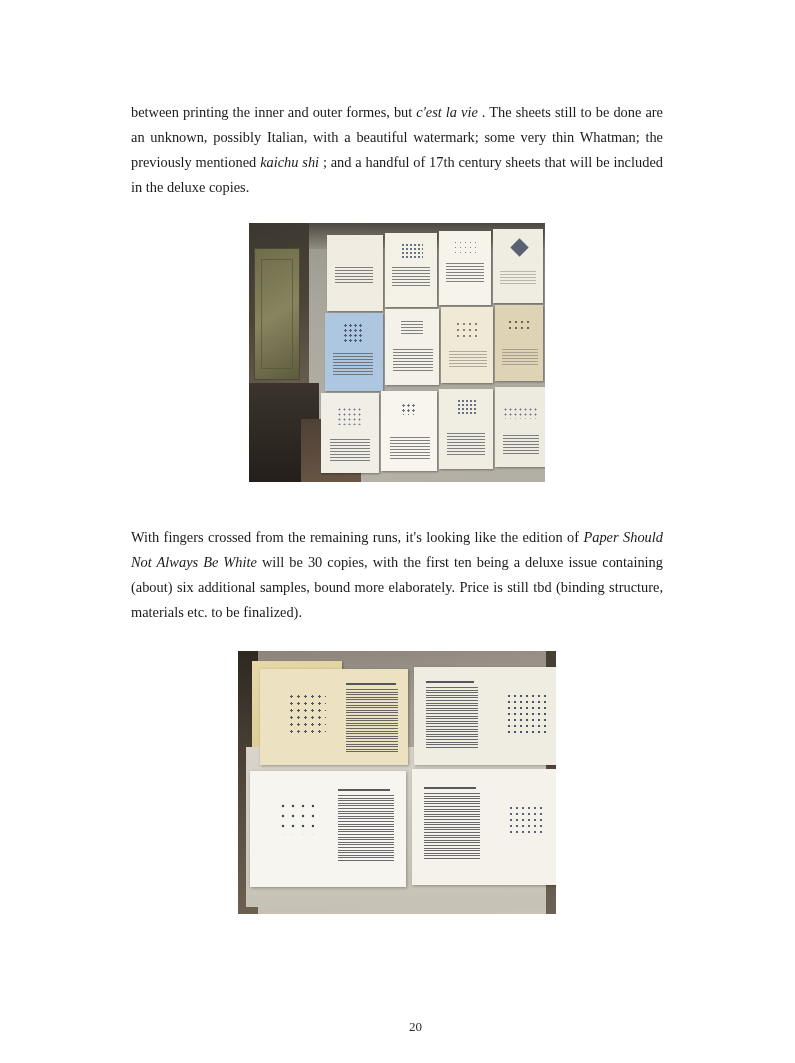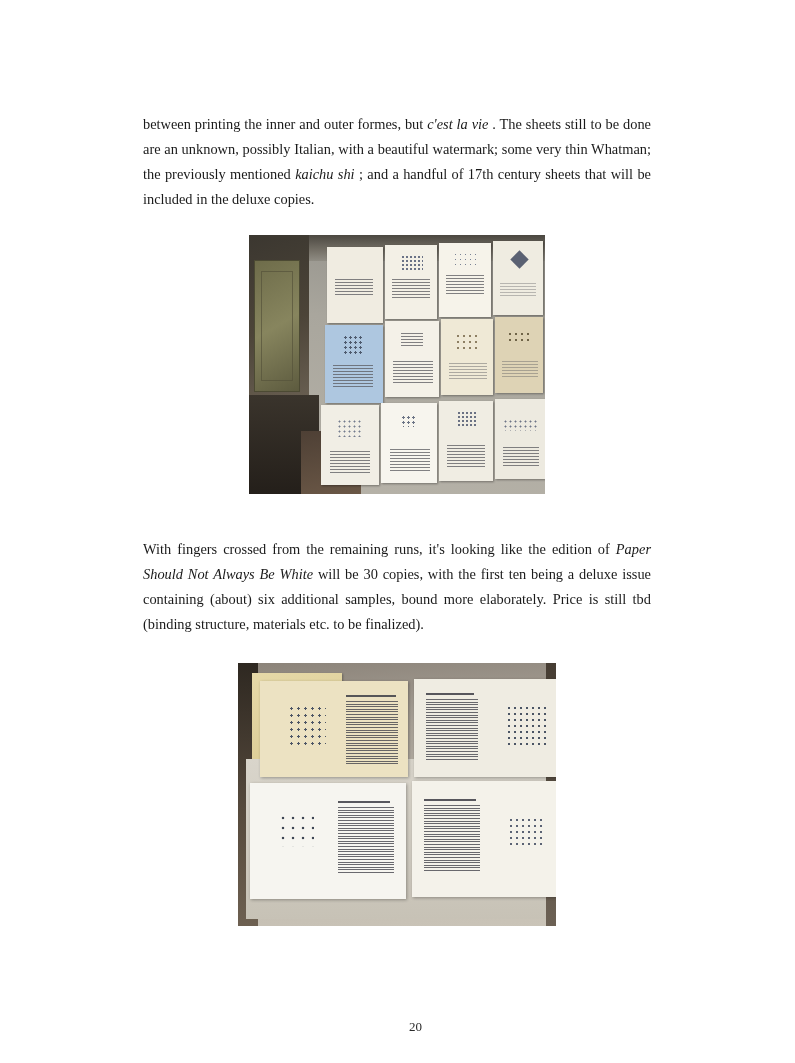--- a/index.html
+++ b/index.html
@@ -20,21 +20,21 @@
     inset: 0;
     background: #ffffff;
   }
   .content {
     position: absolute;
     left: 127px;
     top: 96px;
     width: 540px;
   }
   p.para {
-    margin: 16px;
+    margin: 4px;
     font-size: 14.4px;
     line-height: 25px;
     text-align: justify;
     text-justify: inter-word;
     font-family: "Liberation Serif", serif;
     color: #1a1a1a;
   }
   .it { font-style: italic; }
 
   

